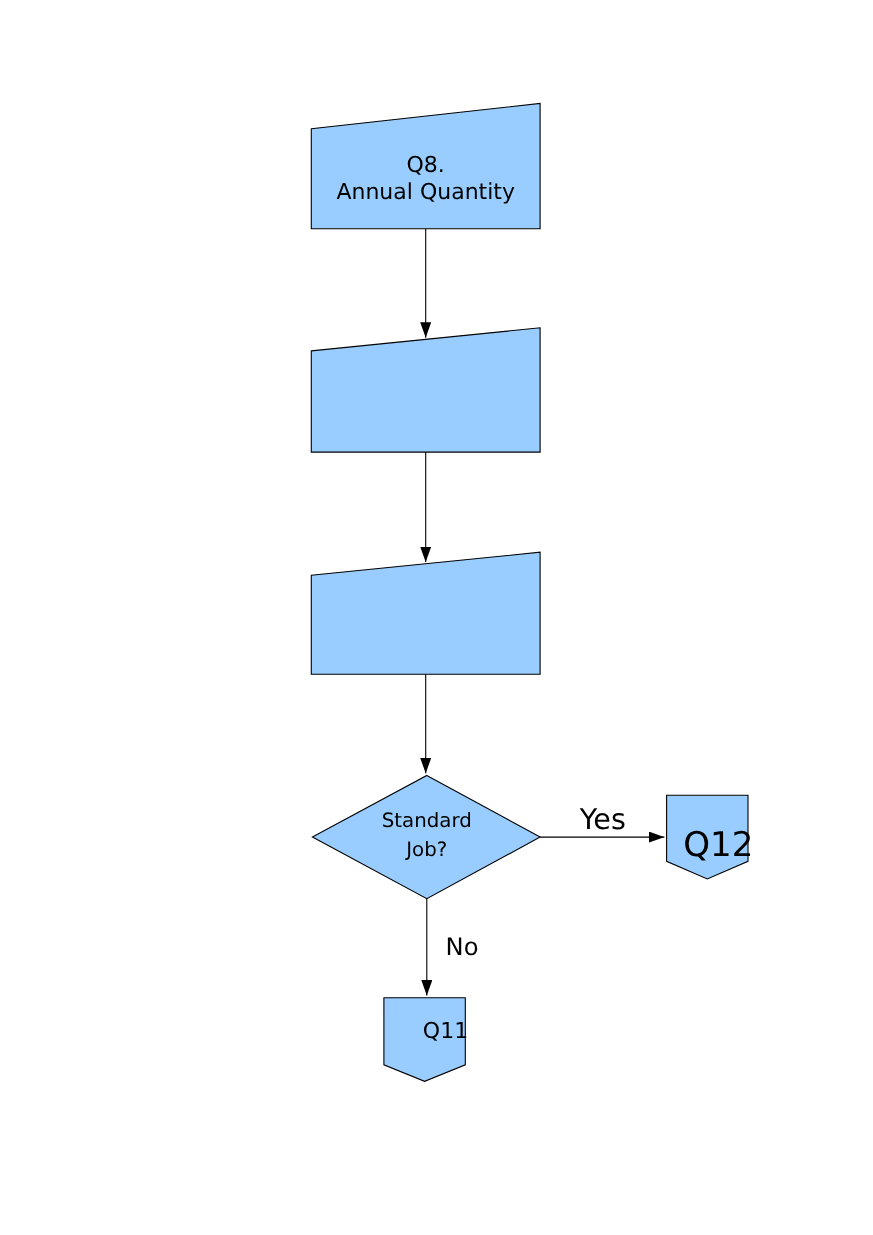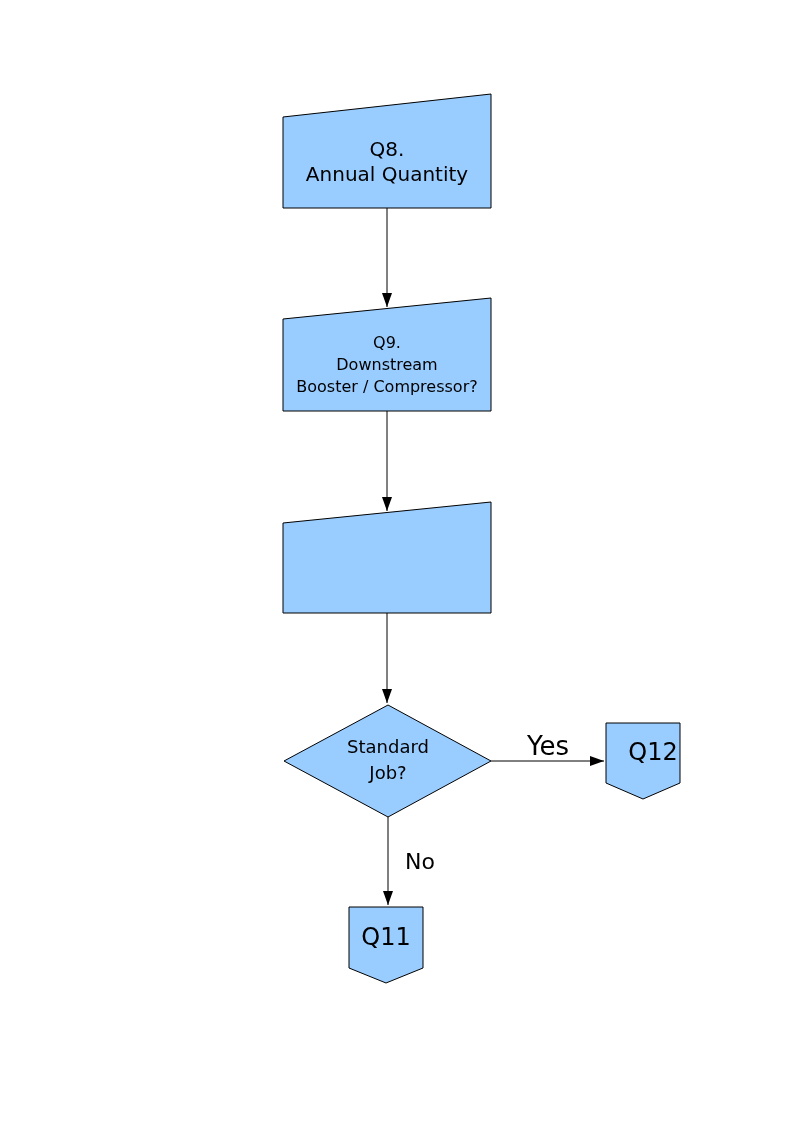--- a/index.html
+++ b/index.html
@@ -36,22 +36,22 @@
     white-space: pre-line;
     text-align: center;
     color: #000000;
     -webkit-user-select: none;
     user-select: none;
   }
   .lbl-q8  { left: 283px; top: 137px; width: 208px; font-size: 20px; line-height: 25px; }
   .lbl-q9  { left: 283px; top: 332px; width: 208px; font-size: 16px; line-height: 22px; }
   .lbl-q10 { left: 283px; top: 542px; width: 208px; font-size: 20px; line-height: 25px; }
   .lbl-decision { left: 288px; top: 734px; width: 200px; font-size: 18px; line-height: 26px; }
-  .lbl-q12 { left: 606px; top: 739px; width: 94px; font-size: 24px; line-height: 26px; }
-  .lbl-q11 { left: 349px; top: 924px; width: 74px; font-size: 24px; line-height: 26px; }
+  .lbl-q12 { left: 606px; top: 755px; width: 94px; font-size: 31px; line-height: 26px; }
+  .lbl-q11 { left: 368px; top: 924px; width: 74px; font-size: 20px; line-height: 26px; }
   .lbl-yes { left: 508px; top: 733px; width: 80px; font-size: 26px; line-height: 26px; }
   .lbl-no  { left: 390px; top: 849px; width: 60px; font-size: 22px; line-height: 26px; text-align: center; }
 </style>
 </head>
 <body>
 
 <div class="page">
 
   <svg class="canvas" width="794" height="1123" viewBox="0 0 794 1123">
     <defs>
@@ -69,23 +69,20 @@
     <polygon class="node" points="283,117 491,94 491,208 283,208" fill="#99ccff" stroke="#000000"></polygon>
     <polygon class="node" points="283,319 491,298 491,411 283,411" fill="#99ccff" stroke="#000000"></polygon>
     <polygon class="node" points="283,523 491,502 491,613 283,613" fill="#99ccff" stroke="#000000"></polygon>
     <polygon class="node" points="388,705 491,761 388,817 284,761" fill="#99ccff" stroke="#000000"></polygon>
     <polygon class="node" points="606,723 680,723 680,783 643,799 606,783" fill="#99ccff" stroke="#000000"></polygon>
     <polygon class="node" points="349,907 423,907 423,968 386,983 349,968" fill="#99ccff" stroke="#000000"></polygon>
   </svg>
 
   <div class="lbl lbl-q8">Q8.
 Annual Quantity</div>
-  <div class="lbl lbl-q9">Q9.
-Downstream
-Booster / Compressor?</div>
   <div class="lbl lbl-decision">Standard
 Job?</div>
   <div class="lbl lbl-q12">Q12</div>
   <div class="lbl lbl-q11">Q11</div>
 
   <div class="lbl lbl-yes">Yes</div>
   <div class="lbl lbl-no">No</div>
 
 </div>
 

